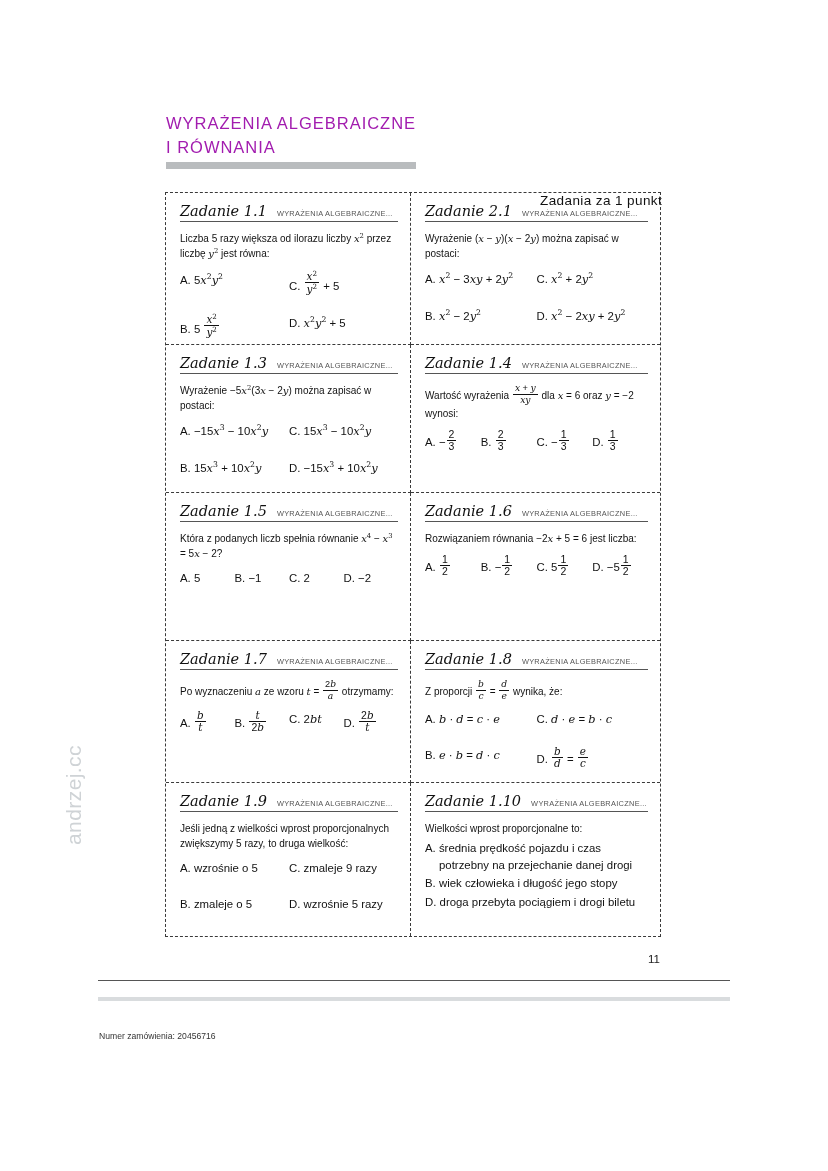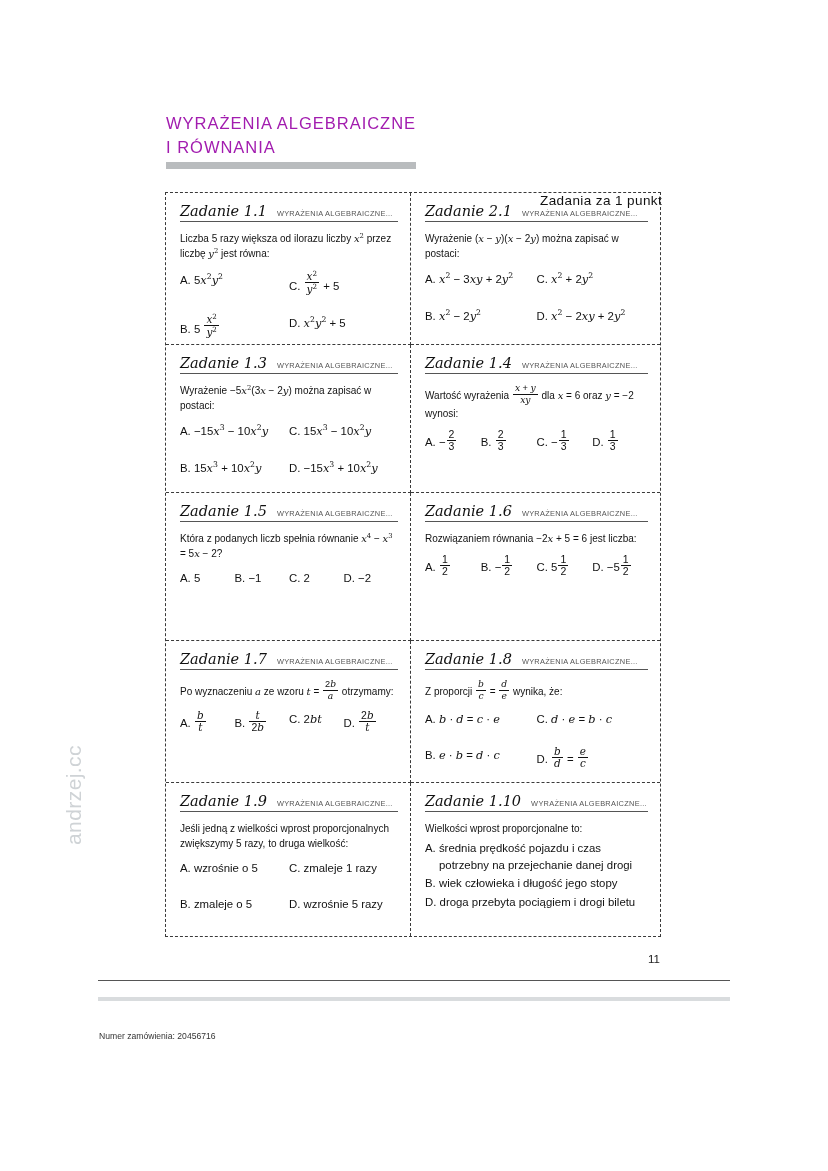--- a/index.html
+++ b/index.html
@@ -337,21 +337,21 @@
 
     <div class="cell row5">
       <div class="task-head">
         <span class="task-no">Zadanie 1.9</span>
         <span class="task-tag">WYRAŻENIA ALGEBRAICZNE...</span>
       </div>
       <div class="task-underline"></div>
       <div class="stem">Jeśli jedną z wielkości wprost proporcjonalnych zwiększymy 5 razy, to druga wielkość:</div>
       <div class="opts opts-2col">
         <div class="opt">A. wzrośnie o 5</div>
-        <div class="opt">C. zmaleje 1 razy</div>
+        <div class="opt">C. zmaleje 9 razy</div>
         <div class="opt">B. zmaleje o 5</div>
         <div class="opt">D. wzrośnie 5 razy</div>
       </div>
     </div>
 
     <div class="cell col2 row5">
       <div class="task-head">
         <span class="task-no">Zadanie 1.10</span>
         <span class="task-tag">WYRAŻENIA ALGEBRAICZNE...</span>
       </div>

